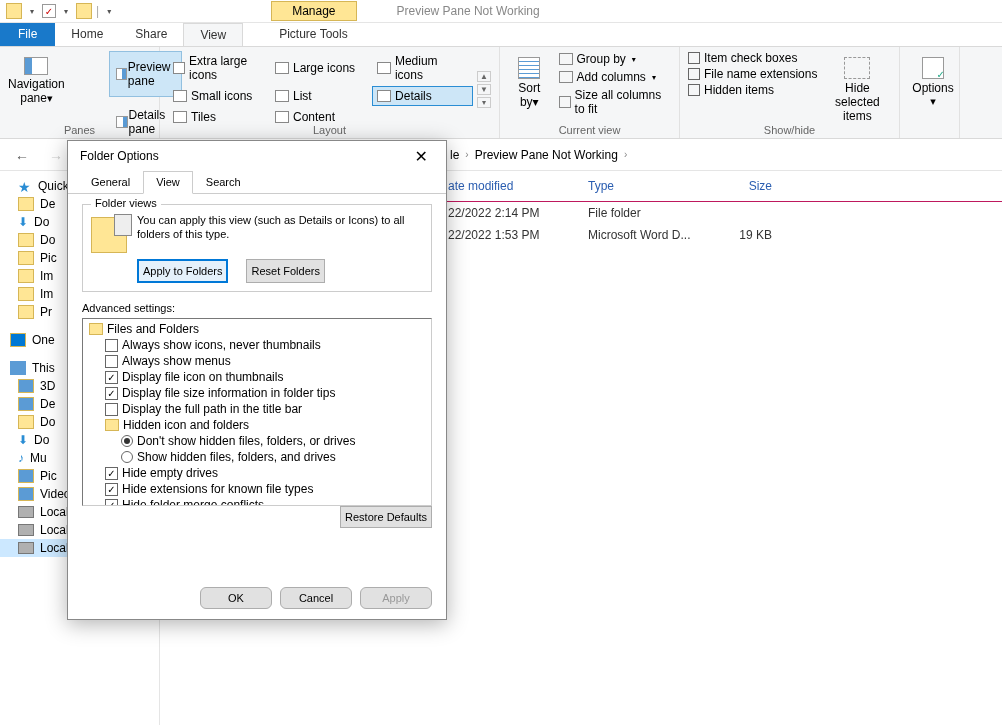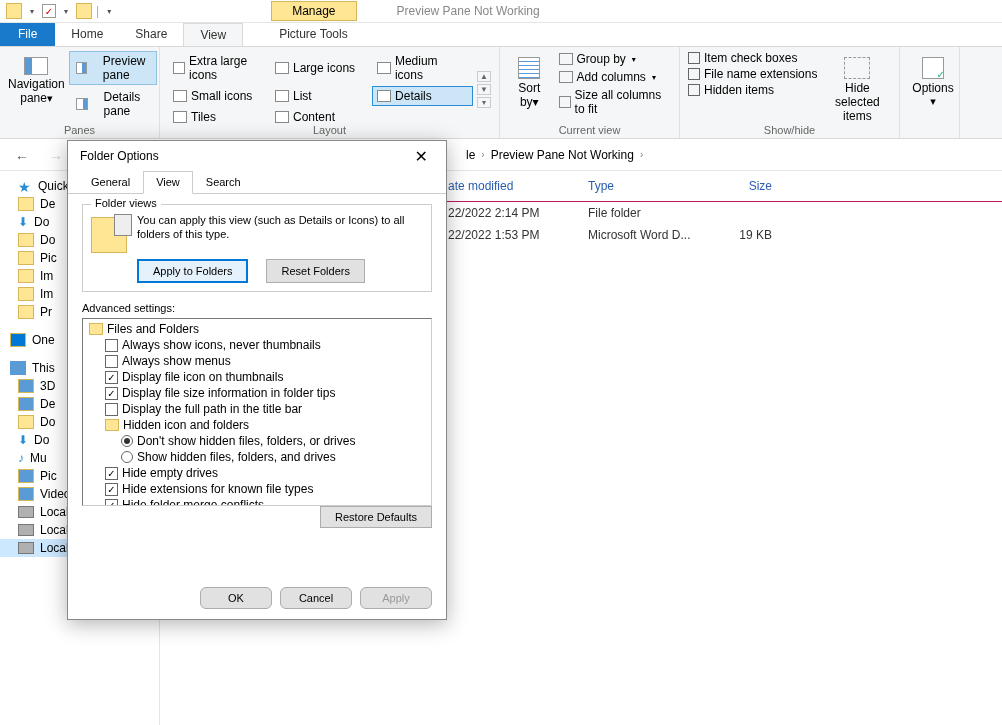--- a/index.html
+++ b/index.html
@@ -23,21 +23,21 @@
 
 
 .ribbon { height: 92px; background: #f5f6f7; border-bottom: 1px solid #d9d9d9; display: flex; }
 .group { border-right: 1px solid #e1e1e1; padding: 4px 8px; display: flex; flex-direction: column; position: relative; }
 .group-label { position: absolute; bottom: 2px; left: 0; right: 0; text-align: center; font-size: 11px; color: #666; }
 .panes-group { width: 160px; }
 .panes-group .row { display: flex; gap: 4px; }
 .navpane-btn { width: 60px; height: 70px; text-align: center; padding-top: 4px; font-size: 11px; }
 .navpane-btn .ico { width: 24px; height: 18px; border: 1px solid #999; margin: 2px auto; background: linear-gradient(to right, #5b9bd5 30%, #fff 30%); }
 .pane-btns { display: flex; flex-direction: column; gap: 2px; }
-.pane-btn { display: flex; align-items: center; gap: 16px; padding: 2px 6px; font-size: 11px; border: 1px solid transparent; }
+.pane-btn { display: flex; align-items: center; gap: 1px; padding: 8px 6px; font-size: 11px; border: 1px solid transparent; margin-left: 40px; }
 .pane-btn.sel { background: #cde6f7; border: 1px solid #92c0e0; }
 .pane-btn .ico { width: 16px; height: 12px; border: 1px solid #999; background: linear-gradient(to right, #fff 60%, #5b9bd5 60%); }
 
 .layout-group { width: 340px; }
 .layout-grid { display: grid; grid-template-columns: 1fr 1fr 1fr; gap: 1px; }
 .layout-item { display: flex; align-items: center; gap: 4px; padding: 2px 4px; font-size: 11px; border: 1px solid transparent; }
 .layout-item.sel { background: #cde6f7; border: 1px solid #2a8dd4; }
 .layout-item .ico { width: 14px; height: 12px; border: 1px solid #888; background: #fff; }
 .layout-arrows { width: 16px; display:flex; flex-direction:column; justify-content:center; gap:2px; margin-left:4px;}
 .layout-arrows span { font-size:8px; color:#666; text-align:center; border:1px solid #ccc; padding:0 2px;}
@@ -98,21 +98,21 @@
 .dtab { padding:4px 12px; font-size:11px; border:1px solid transparent; cursor:pointer;}
 .dtab.active { border:1px solid #ccc; border-bottom:1px solid #fff; background:#fff; margin-bottom:-1px;}
 .dialog-body { padding:10px 14px;}
 .fv-group { border:1px solid #ccc; padding:8px; position:relative; margin-bottom:10px;}
 .fv-group .legend { position:absolute; top:-8px; left:8px; background:#fff; padding:0 4px; font-size:11px;}
 .fv-inner { display:flex; gap:10px; align-items:flex-start;}
 .fv-icon { width:36px; height:36px; background:#ffe695; border:1px solid #d6b656; flex-shrink:0; margin-top:4px; position:relative;}
 .fv-icon::before { content:''; position:absolute; right:-6px; top:-4px; width:16px; height:20px; background:#eee; border:1px solid #888;}
 .fv-text { font-size:11px; line-height:1.3;}
 .fv-btns { display:flex; gap:18px; margin-top:6px; margin-left:46px;}
-.dbtn { padding:4px 14px; font-size:11px; background:#e1e1e1; border:1px solid #adadad; cursor:pointer;}
+.dbtn { padding:4px 4px; font-size:11px; background:#e1e1e1; border:1px solid #adadad; cursor:pointer;}
 .dbtn.primary { border:2px solid #0078d7; background:#e5f1fb;}
 
 .adv-label { font-size:11px; margin-bottom:4px;}
 .adv-box { border:1px inset #ccc; height:188px; overflow-y:scroll; padding:2px; font-size:11px; background:#fff;}
 .adv-row { display:flex; align-items:center; gap:4px; padding:1px 0;}
 .adv-row.l1 { padding-left:4px;}
 .adv-row.l2 { padding-left:20px;}
 .adv-row.l3 { padding-left:36px;}
 .adv-row .cb { width:13px; height:13px; border:1px solid #666; display:flex; align-items:center; justify-content:center; font-size:10px;}
 .adv-row .rb { width:12px; height:12px; border:1px solid #666; border-radius:50%; display:flex; align-items:center; justify-content:center;}
@@ -268,21 +268,21 @@
     </div>
   </div>
 </div>
 
 <div class="addrbar">
   <div class="nav-arrow">←</div>
   <div class="nav-arrow" style="color:#ccc">→</div>
   <div class="nav-arrow" style="font-size:10px">▾</div>
   <div class="nav-arrow">↑</div>
   <div style="flex:1"></div>
-  <div class="crumbs" style="position:absolute; left:466px;">
+  <div class="crumbs" style="position:absolute; left:450px;">
     <span>le</span>
     <span class="sep">›</span>
     <span>Preview Pane Not Working</span>
     <span class="sep">›</span>
   </div>
 </div>
 
 <div class="main">
   <div class="tree">
     <div class="tree-item">

